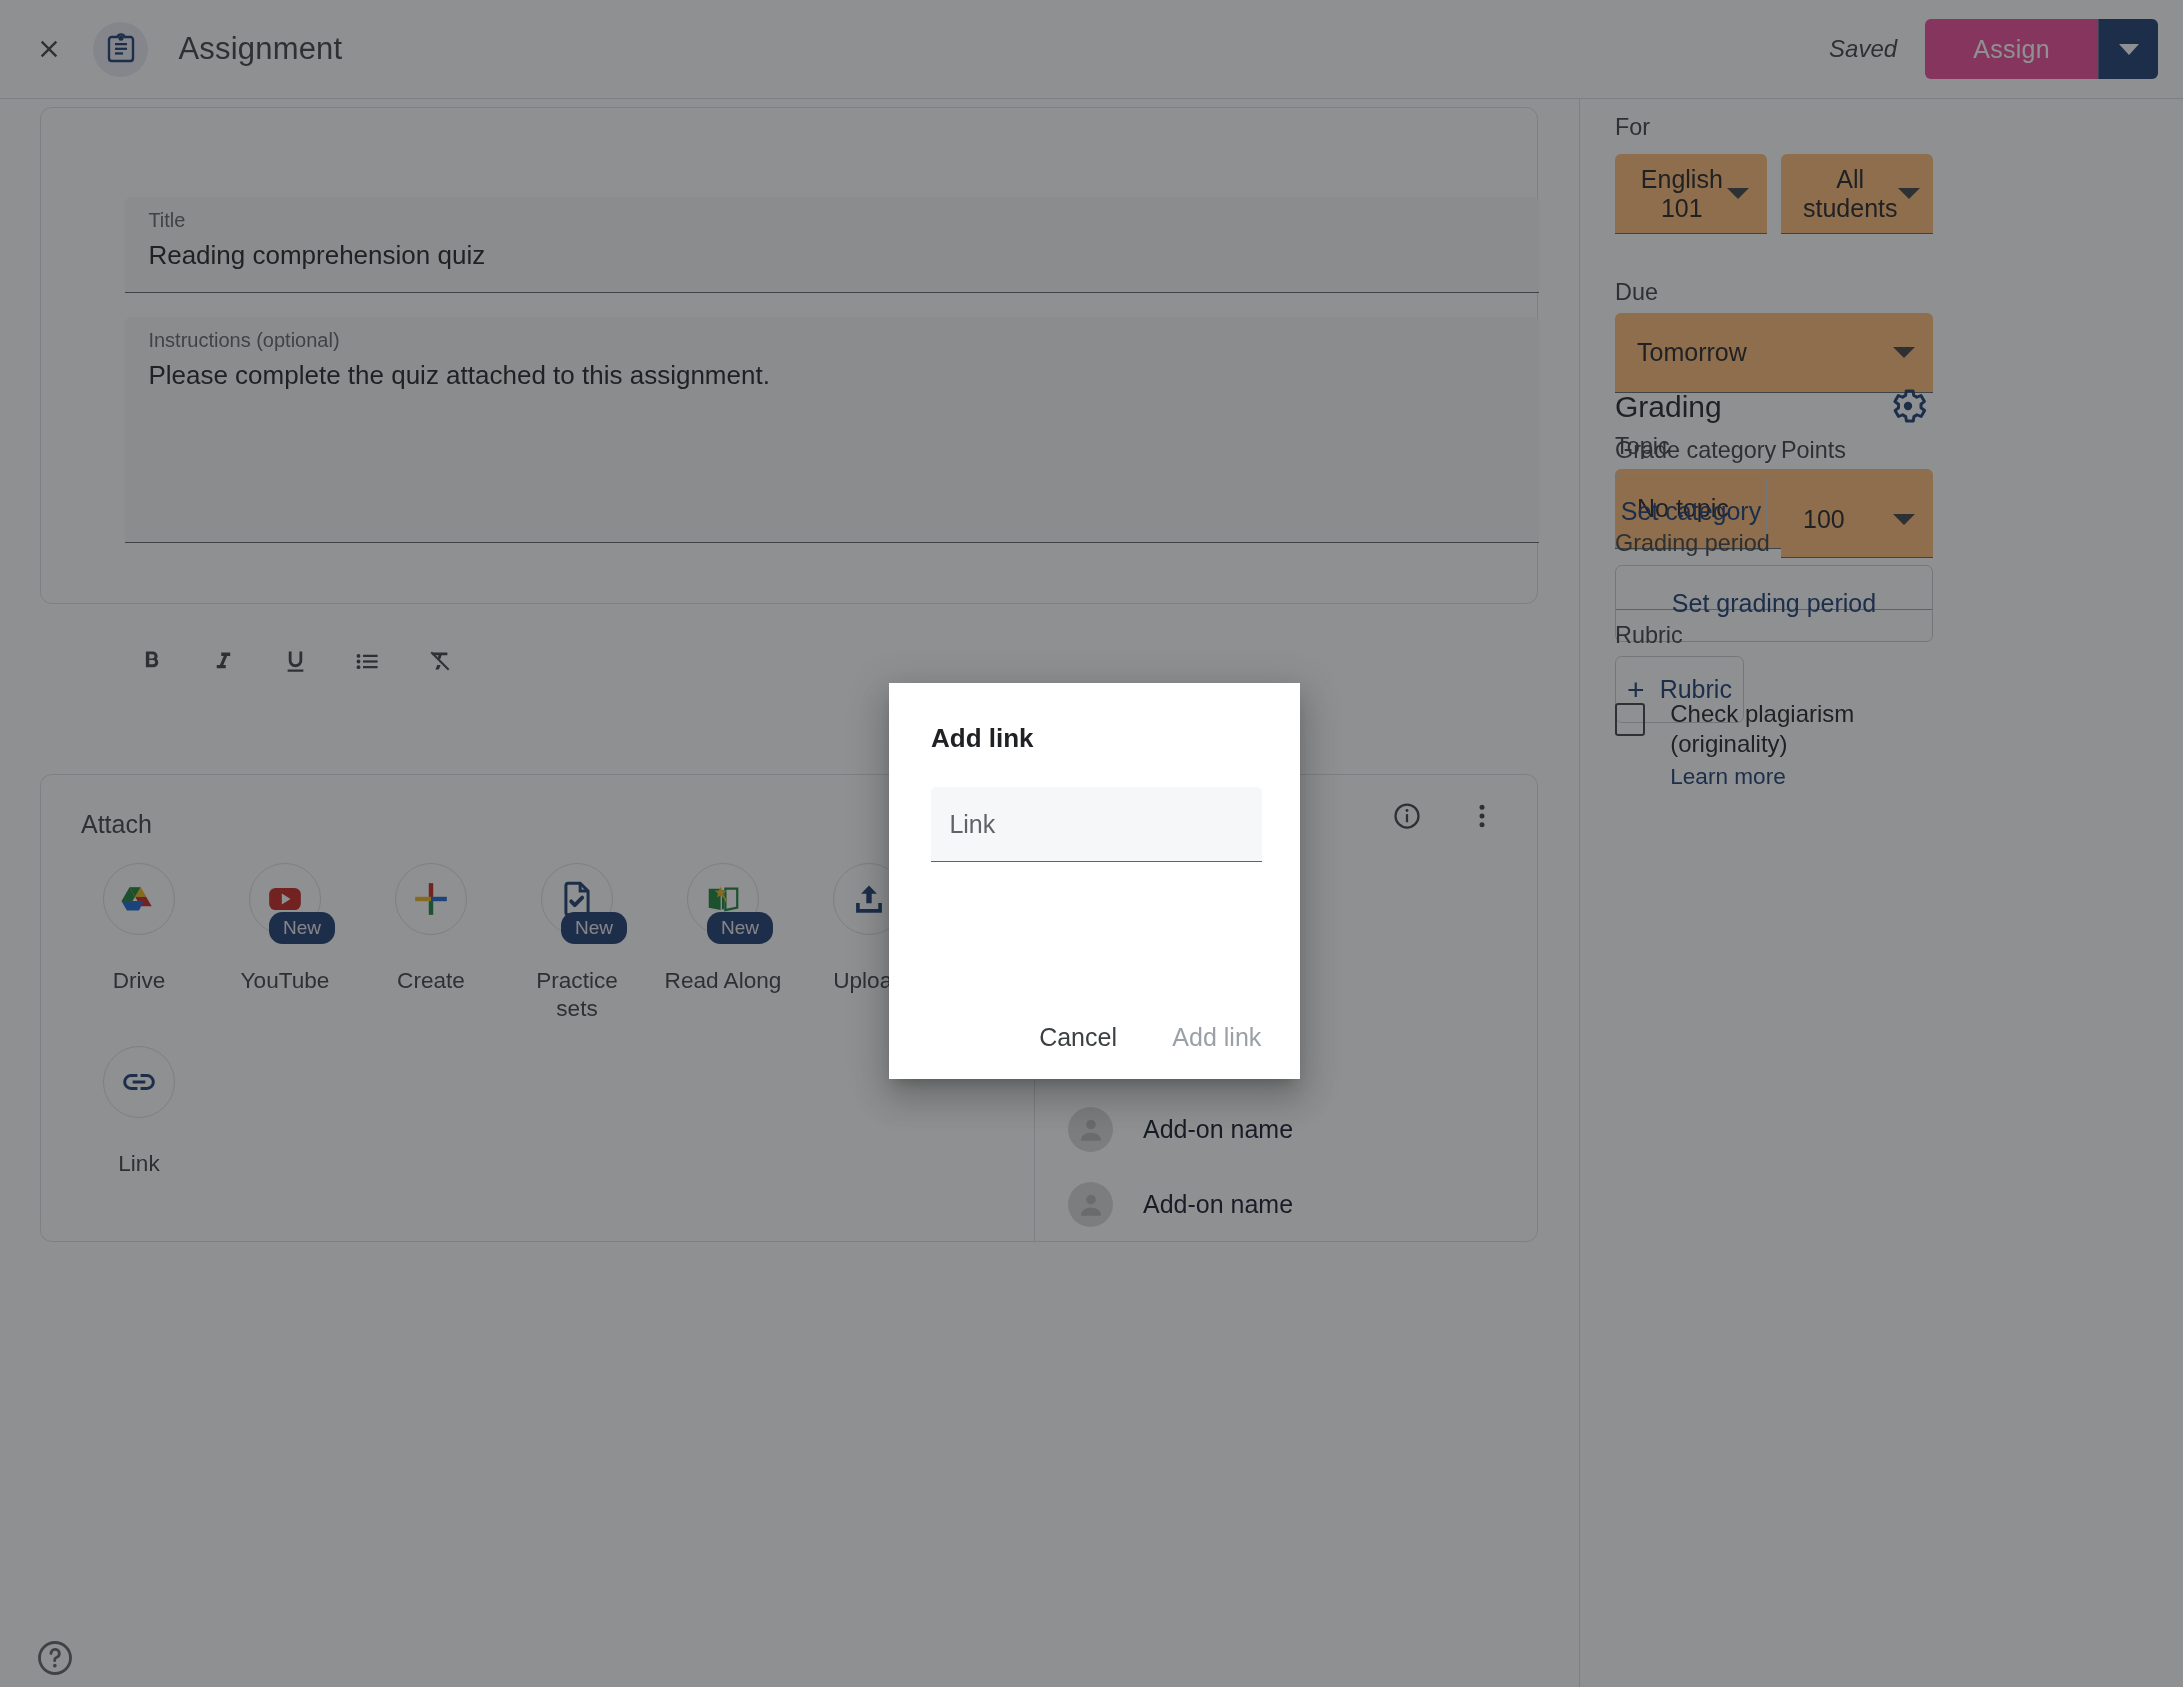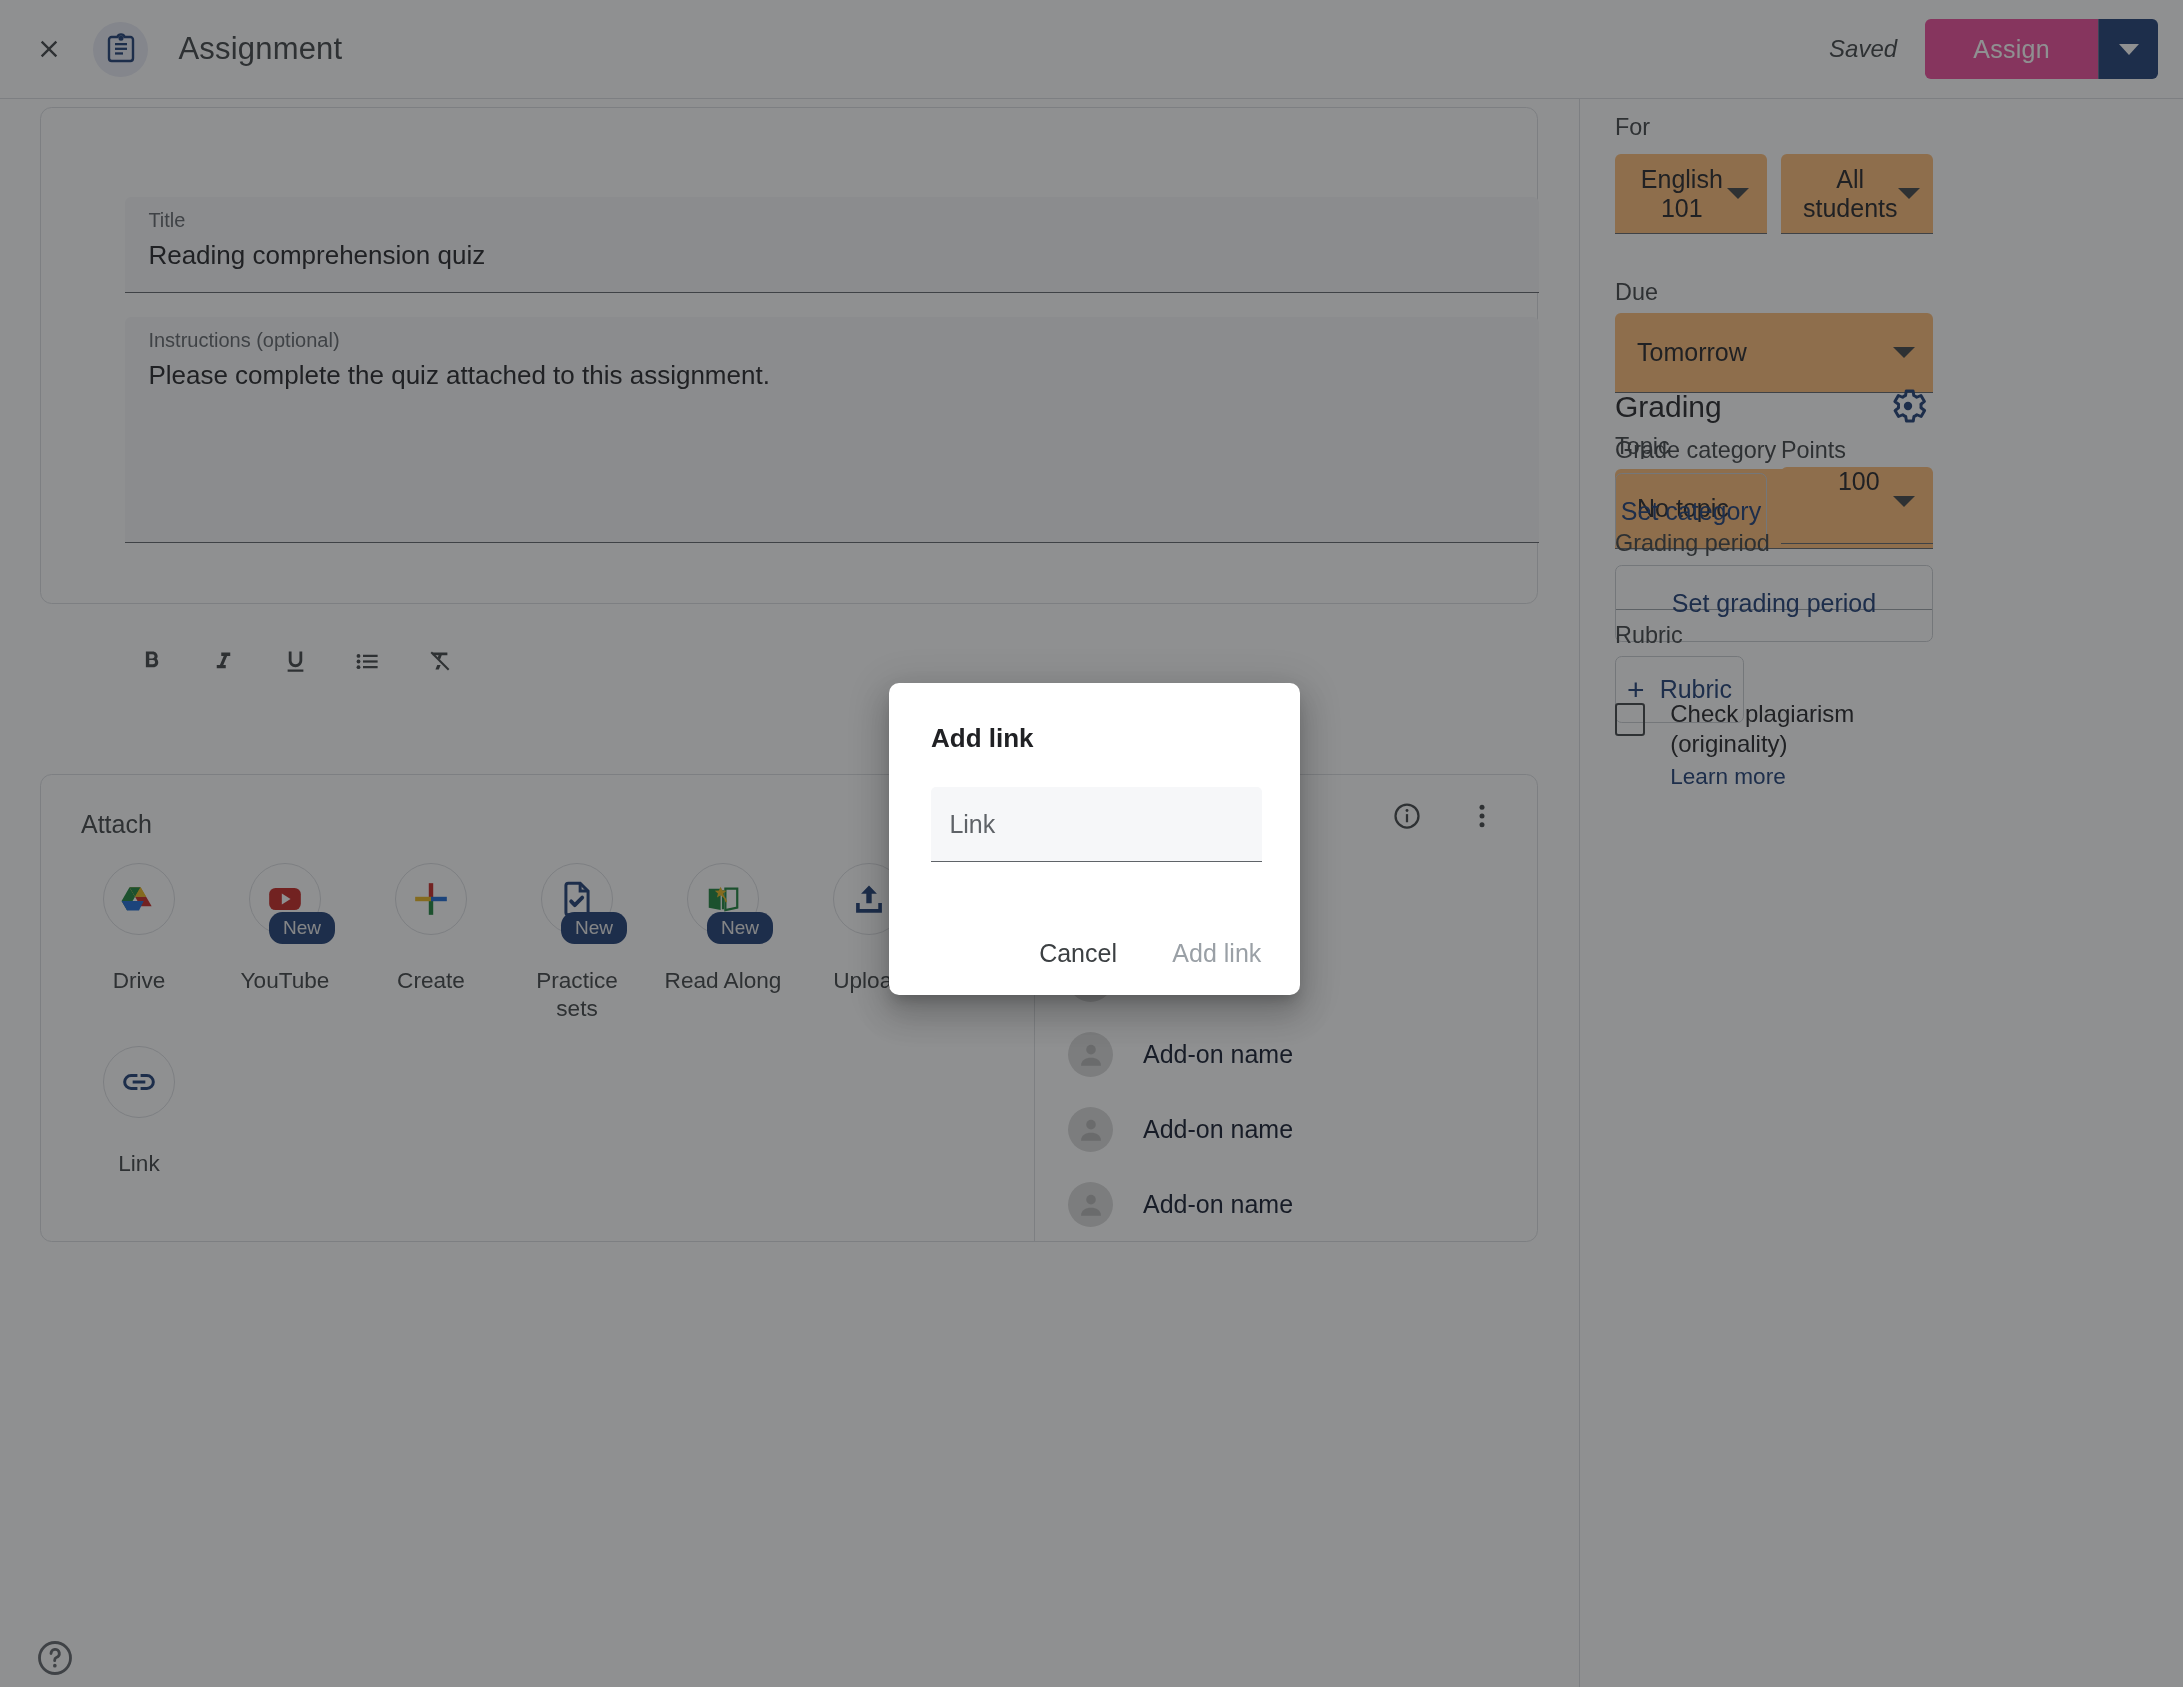--- a/index.html
+++ b/index.html
@@ -133,22 +133,22 @@
   .chk-row { position:absolute; display:flex; align-items:flex-start; gap:25px; }
   .chk-box { width:33px;height:33px;border:2.5px solid #3c4043;border-radius:3.3px; margin-top:4.2px; cursor:pointer; }
   .chk-text { font-size:24px; color:#202124; line-height:1.25; }
   .chk-link { font-size:22.6px; color:#1a3a73; cursor:pointer; display:block; margin-top:5px; }
 
   
   #scrim { position:absolute; inset:0; background:rgba(32,33,36,0.50); }
 
   
   #dialog {
-    position:absolute; left:889px; top:683px; width:411px; height:312px;
-    background:#ffffff; border-radius:10px;
+    position:absolute; left:889px; top:683px; width:411px; height:396px;
+    background:#ffffff; border-radius:0;
     box-shadow:0 20px 32px 2.5px rgba(0,0,0,.14), 0 7.5px 38px 6.7px rgba(0,0,0,.12), 0 9.2px 12.5px -5.8px rgba(0,0,0,.20);
   }
   .dlg-title { position:absolute; left:42px; top:40px; font-size:26px; color:#202124; font-weight:bold; }
   .dlg-field {
     position:absolute; left:42px; top:104px; width:331px; height:75px;
     background:#f6f7f9; border-bottom:1.7px solid #5f6368; border-radius:5px 5px 0 0;
     display:flex; align-items:center; padding:0 18.4px;
   }
   .dlg-field .ph { font-size:25px; color:#5f6368; }
   .dlg-actions { position:absolute; right:22px; bottom:15px; display:flex; align-items:center; gap:22px; }
@@ -437,21 +437,21 @@
             <circle cx="12" cy="12" r="2.4" fill="#1a3a73"></circle>
           </svg>
       </div>
 
       <div class="sec-label" style="left:35px; top:338px;">Grade category</div>
       <div class="sec-label" style="left:201px; top:338px;">Points</div>
 
       <button class="outline-btn" style="left:35px; top:374px; width:152px; height:77px;">
         <span>Set category</span>
       </button>
-      <div class="sel" style="left:201px; top:368px; width:152px; height:77px;flex-direction:column;">
+      <div class="sel" style="left:201px; top:382px; width:152px; height:77px;">
         <span class="sel-text">100</span>
         <span class="sel-caret"></span>
       </div>
 
       <div class="sec-label" style="left:35px; top:431px;">Grading period</div>
       <button class="outline-btn" style="left:35px; top:466px; width:318px; height:77px;">
         <span>Set grading period</span>
       </button>
 
       <div class="sec-label" style="left:35px; top:523px;">Rubric</div>

